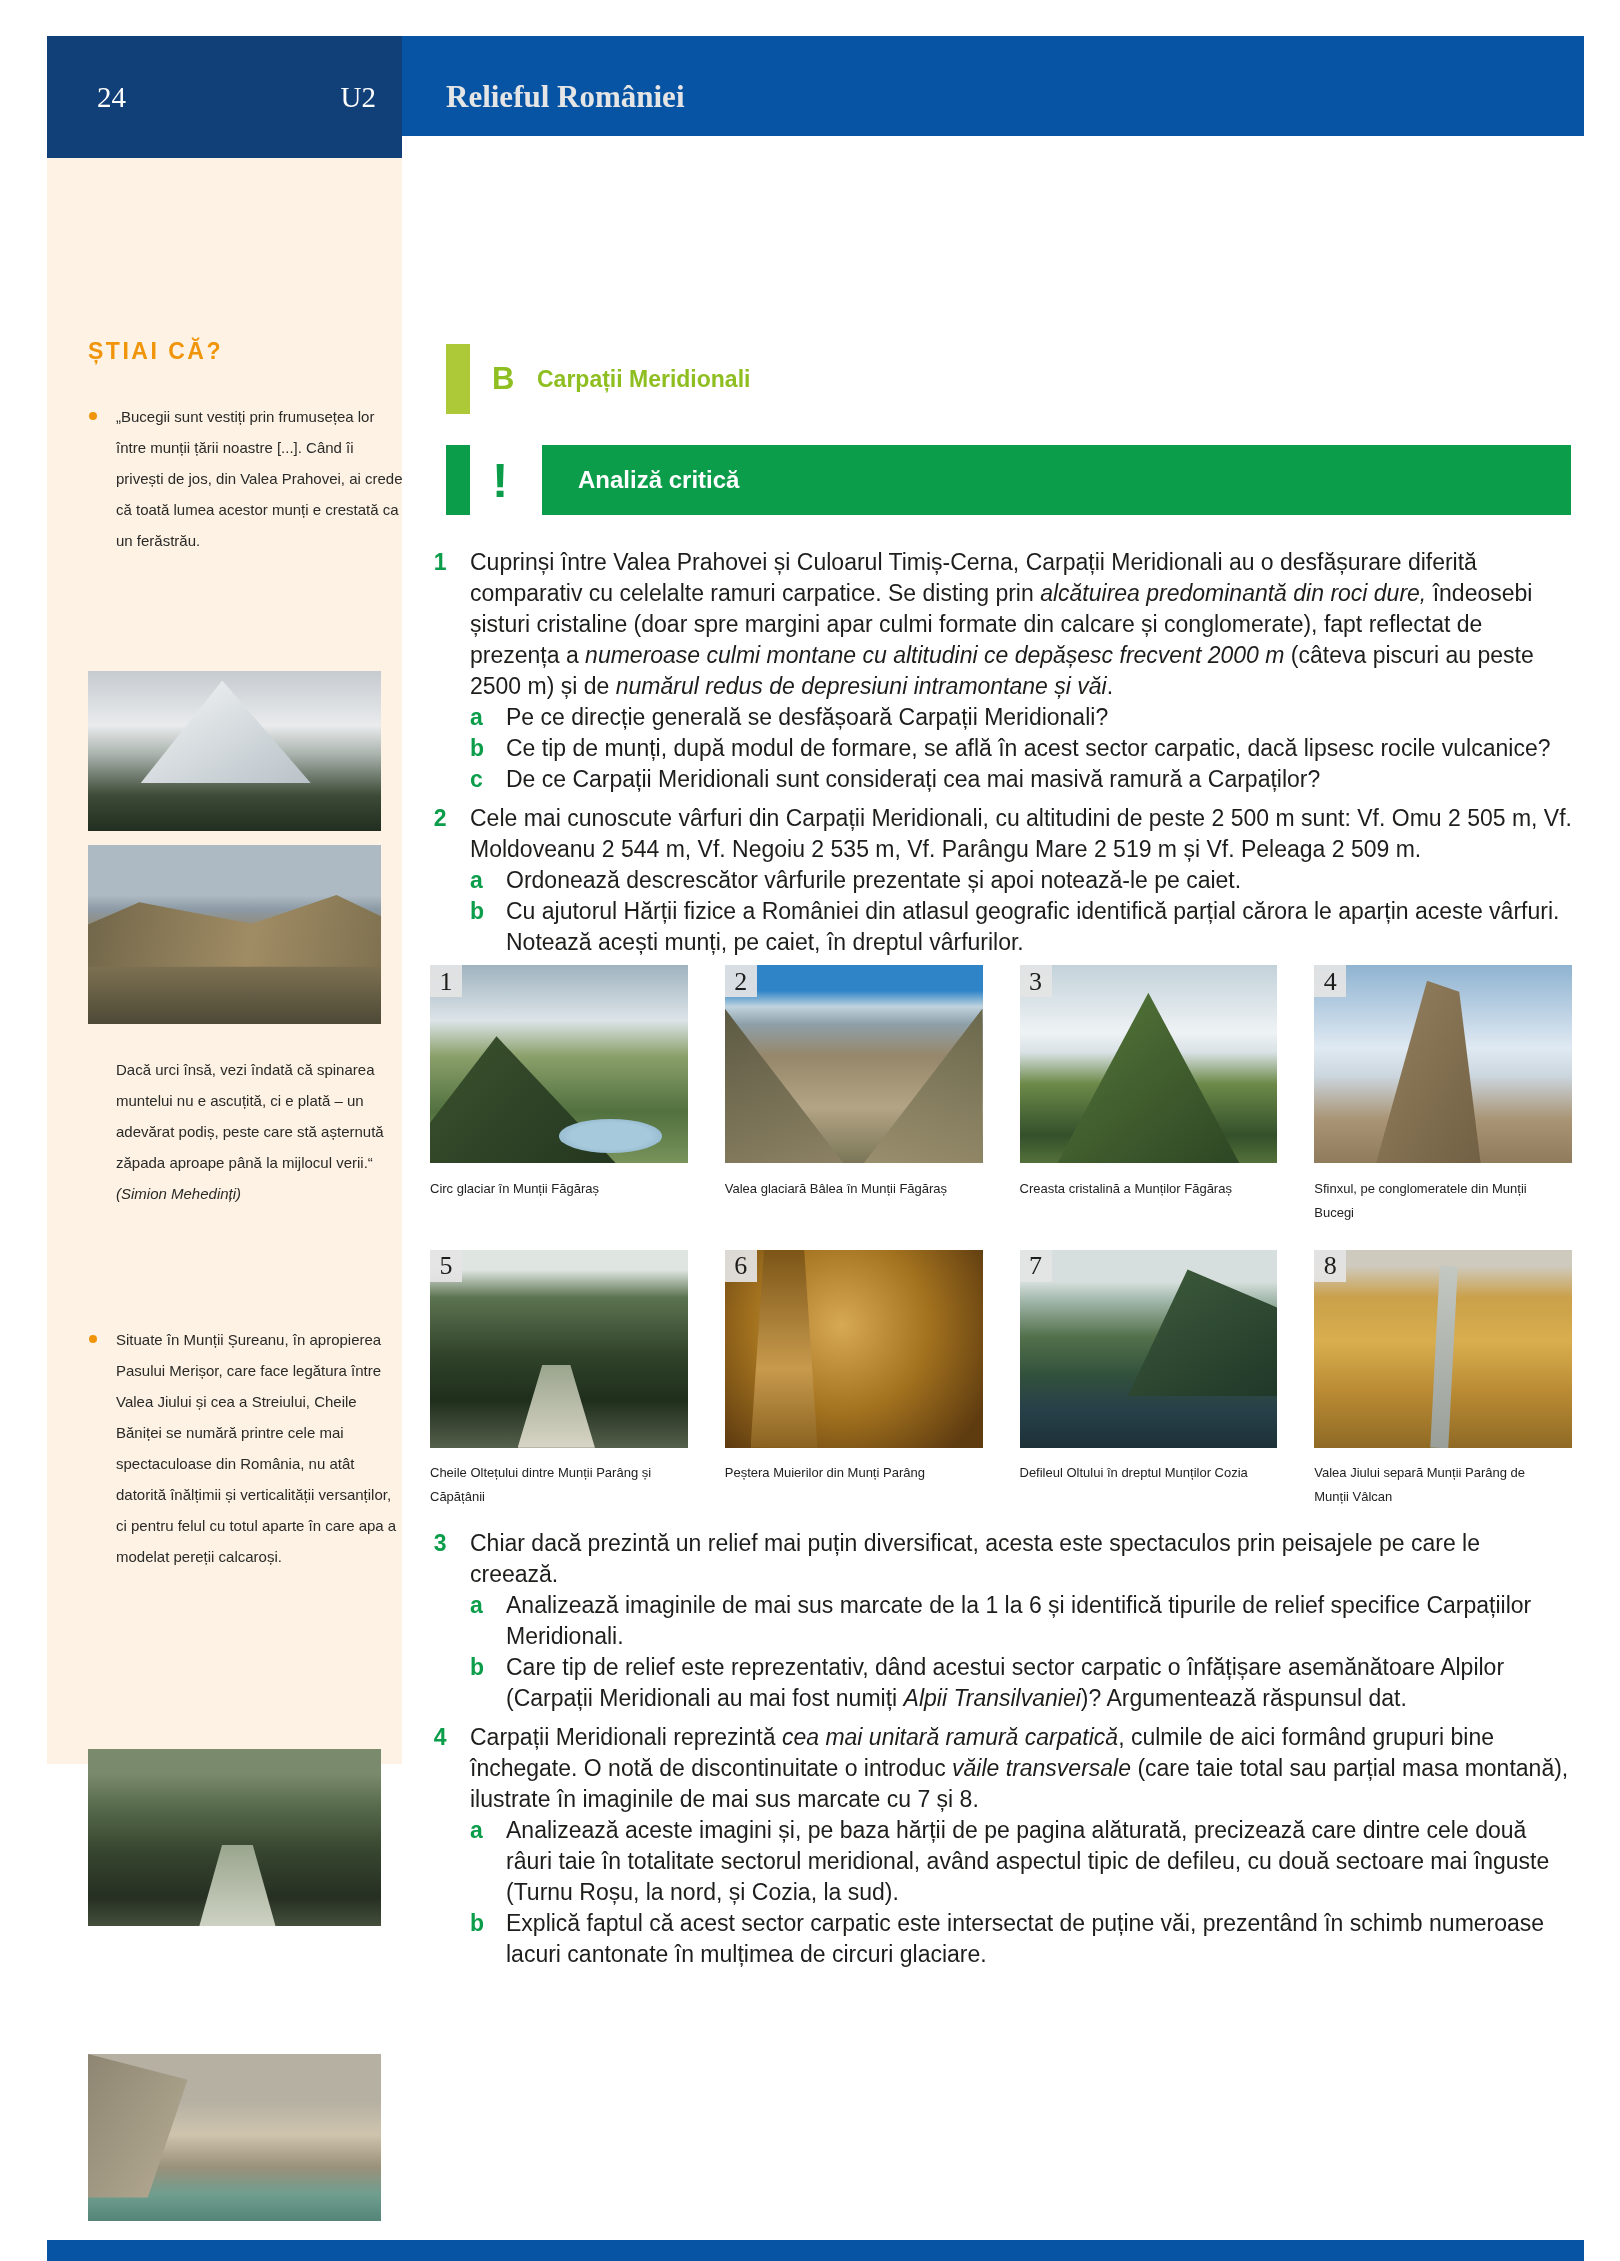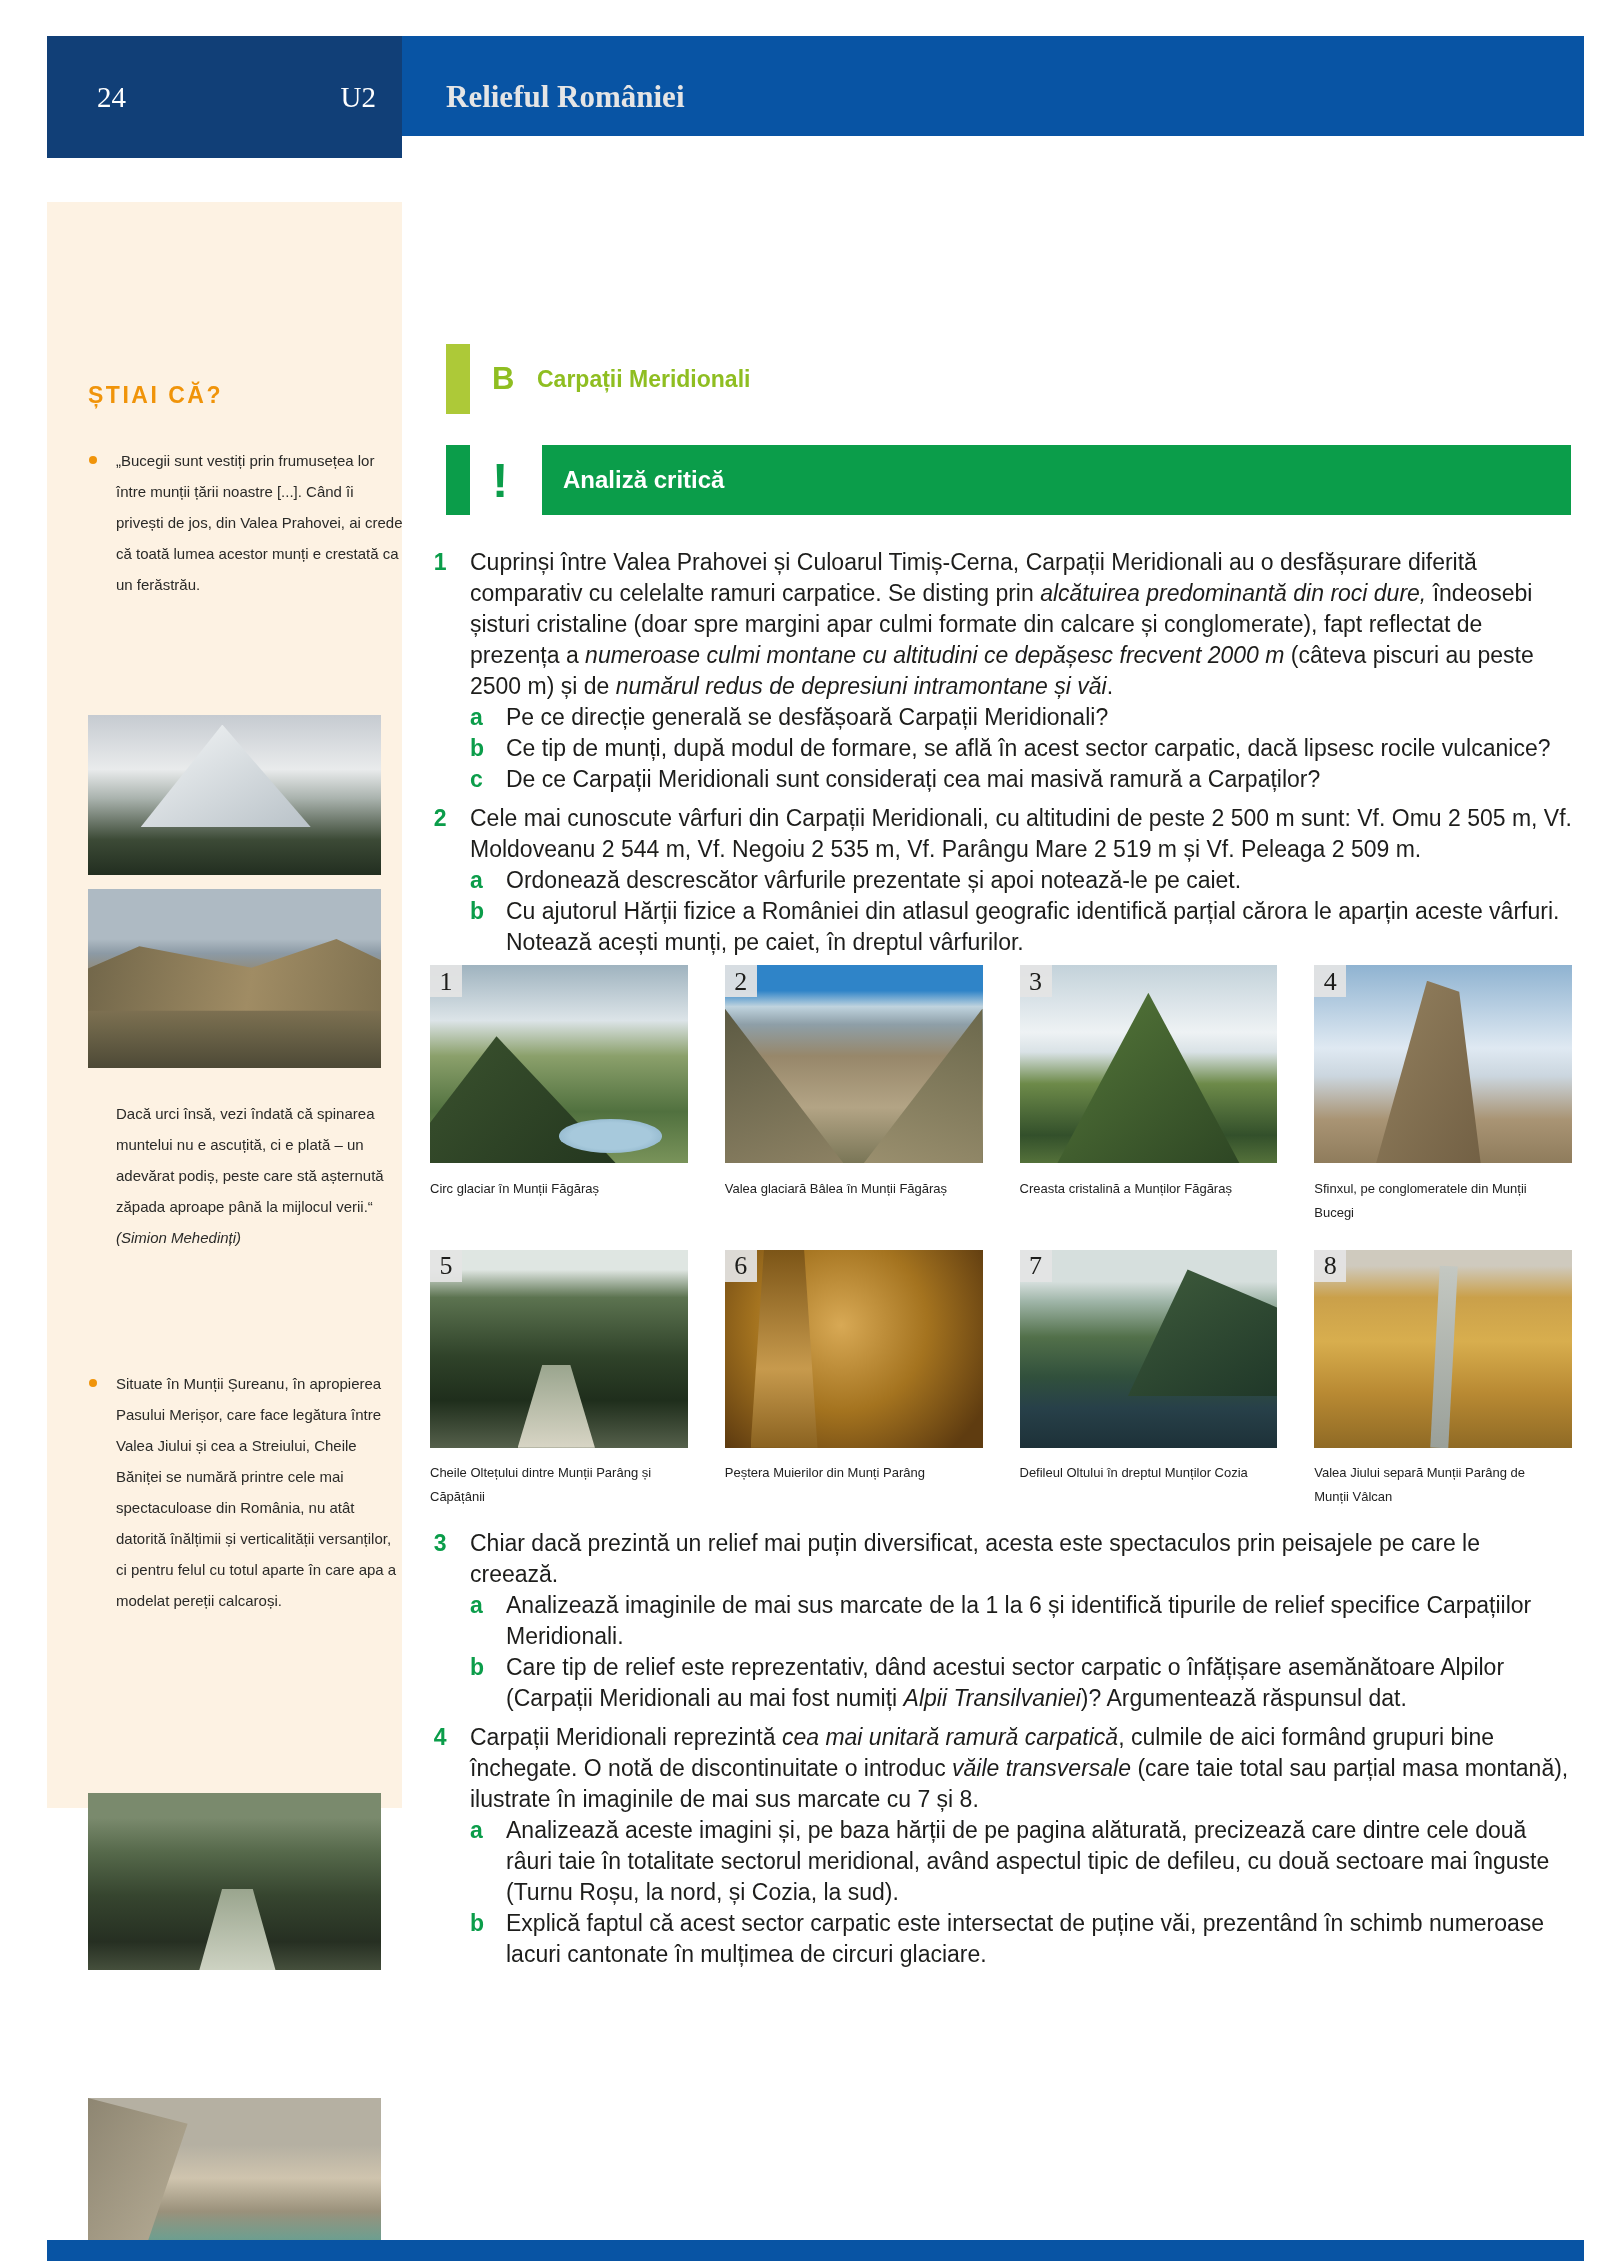--- a/index.html
+++ b/index.html
@@ -12,21 +12,21 @@
   .hdr-left{position:absolute;left:0;top:0;width:355px;height:122px;background:#113f77;}
   .hdr-num{position:absolute;left:50px;top:0;height:122px;display:flex;align-items:center;
     font-family:"Liberation Serif",serif;font-size:29px;color:#fff;}
   .hdr-unit{position:absolute;right:26px;top:0;height:122px;display:flex;align-items:center;
     font-family:"Liberation Serif",serif;font-size:29px;color:#fff;}
   .hdr-title{position:absolute;left:399px;top:0;height:122px;display:flex;align-items:center;
     font-family:"Liberation Serif",serif;font-size:31px;font-weight:bold;color:#e5e5e5;}
   
   .ftr{position:absolute;left:47px;top:2240px;width:1537px;height:21px;background:#0854a4;}
   
-  .side{position:absolute;left:47px;top:158px;width:355px;height:1606px;background:#fdf2e3;margin-top:44px;}
+  .side{position:absolute;left:47px;top:158px;width:355px;height:1606px;background:#fdf2e3;}
   .side-head{position:absolute;left:41px;top:180px;font-size:23px;font-weight:bold;
     letter-spacing:2.5px;color:#f0940a;}
   .sb-item{position:absolute;left:69px;width:288px;font-size:15px;line-height:31px;color:#2a2a28;}
   .dot{position:absolute;left:-27.4px;top:10.6px;width:8.7px;height:8.7px;border-radius:50%;background:#f0940a;}
   .sb-b1{top:243px;}
   .sb-q{top:896px;}
   .sb-b2{top:1166px;}
   .it{font-style:italic;}
   .sphoto{position:absolute;left:41px;width:293px;overflow:hidden;}
   .sp1{top:513px;height:160px;background:linear-gradient(to bottom,#c6cbd1,#e9ebec 34%,#aab3ae 52%,#3c4a36 78%,#222e20);}
@@ -48,21 +48,21 @@
     font-size:31px;font-weight:bold;color:#8fbe21;}
   .btitle{position:absolute;left:107px;top:0;height:70px;display:flex;align-items:center;
     font-size:23px;font-weight:bold;color:#8fbe21;}
   
   .act{position:absolute;left:430px;top:445px;width:1141px;height:70px;}
   .gbar-dark{position:absolute;left:15.6px;top:0;width:24px;height:70px;background:#0b9d4a;}
   .amark{position:absolute;left:62px;top:-3.7px;height:77px;display:flex;align-items:center;
     font-size:49px;font-weight:bold;color:#0b9d4a;}
   .abanner{position:absolute;left:112px;top:0;width:1029px;height:70px;background:#0b9d4a;
     display:flex;align-items:center;}
-  .abanner-label{padding-left:21px;font-size:24px;font-weight:bold;color:#ffffff;}
+  .abanner-label{padding-left:36px;font-size:24px;font-weight:bold;color:#ffffff;}
   
   .tasks{position:absolute;left:430px;top:547px;width:1142px;font-size:23px;line-height:31px;}
   .task{position:relative;padding-left:40px;margin-bottom:7.5px;}
   .tnum{position:absolute;left:3.7px;top:0;font-weight:bold;color:#0b9d4a;}
   .sub{position:relative;padding-left:36px;}
   .sm{position:absolute;left:0;top:0;font-weight:bold;color:#0b9d4a;}
   
   .gallery{display:grid;grid-template-columns:repeat(4,1fr);column-gap:37px;row-gap:25px;
     margin:3.7px 0 18.7px 0;}
   .gfig{margin:0;}

